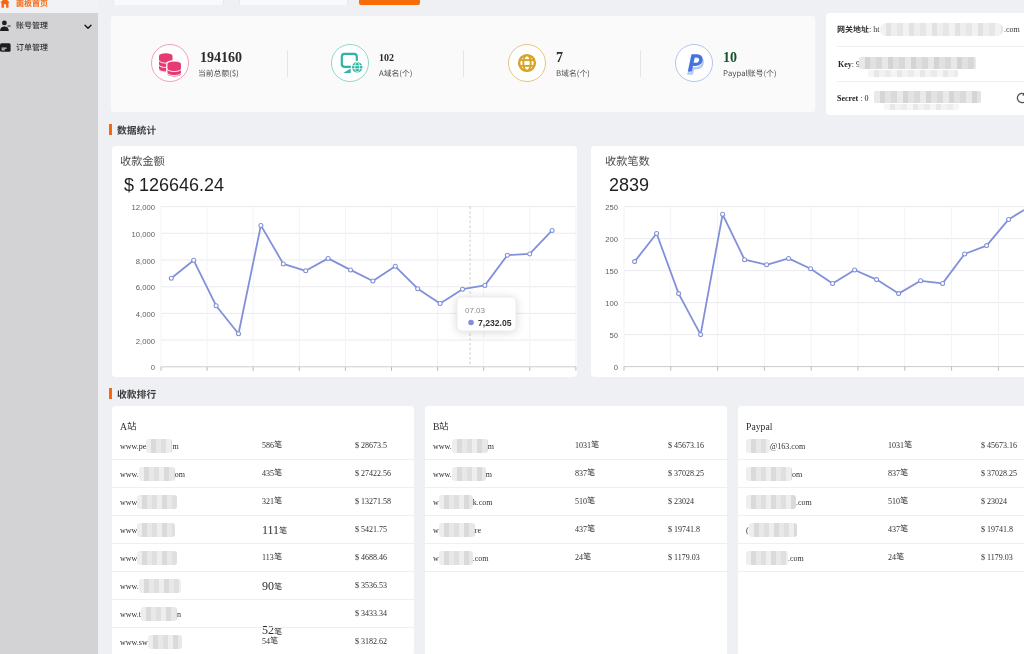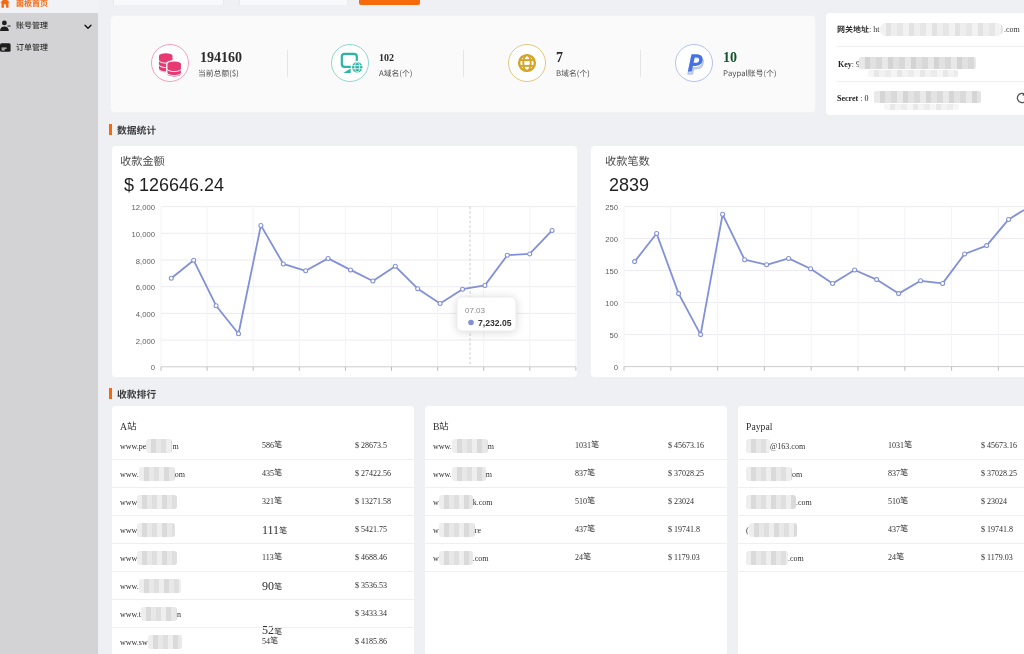--- a/index.html
+++ b/index.html
@@ -297,21 +297,21 @@
 <div class="abs serif" style="left:120px;top:606.5px;font-size:8px;color:#2e2e2e;line-height:14px;white-space:nowrap">www.t<span style="display:inline-block;vertical-align:-4px;width:36px;height:14px;border-radius:3px;background:#e3e3e3;background-image:repeating-linear-gradient(90deg, rgba(255,255,255,.4) 0 5px, rgba(0,0,0,.04) 5px 10px, rgba(255,255,255,.18) 10px 15px, rgba(0,0,0,.02) 15px 20px);"></span>n</div>
 <div class="abs serif" style="left:262px;top:623px;font-size:12px;color:#2e2e2e;line-height:14px">52<svg class="ig" style="vertical-align:-1.15px" width="8.2" height="8.5" viewBox="0 -7.38 8.2 8.53">
       <path d="M6.6 -4.7 7.0 -4.2Q6.4 -4.1 5.7 -4.0Q5.0 -3.8 4.2 -3.8Q3.5 -3.7 2.7 -3.6Q1.9 -3.5 1.2 -3.5Q1.2 -3.6 1.1 -3.8Q1.1 -3.9 1.0 -4.0Q1.8 -4.0 2.6 -4.1Q3.3 -4.2 4.1 -4.3Q4.8 -4.4 5.5 -4.5Q6.1 -4.6 6.6 -4.7ZM3.5 -3.9H4.1V-0.4Q4.1 -0.1 4.2 -0.0Q4.3 0.0 4.7 0.0Q4.8 0.0 5.0 0.0Q5.1 0.0 5.4 0.0Q5.6 0.0 5.8 0.0Q6.0 0.0 6.2 0.0Q6.4 0.0 6.5 0.0Q6.7 0.0 6.8 -0.0Q6.9 -0.1 7.0 -0.3Q7.0 -0.5 7.0 -0.9Q7.1 -0.8 7.3 -0.7Q7.5 -0.7 7.6 -0.6Q7.6 -0.2 7.5 0.1Q7.4 0.4 7.2 0.5Q6.9 0.6 6.6 0.6Q6.5 0.6 6.3 0.6Q6.1 0.6 5.9 0.6Q5.6 0.6 5.4 0.6Q5.1 0.6 4.9 0.6Q4.7 0.6 4.7 0.6Q4.2 0.6 4.0 0.5Q3.7 0.4 3.6 0.2Q3.5 0.0 3.5 -0.4ZM0.9 -2.7 6.9 -3.2 7.0 -2.7 0.9 -2.2ZM0.5 -1.3 7.7 -1.9 7.7 -1.4 0.5 -0.8ZM1.4 -6.1H3.9V-5.6H1.4ZM4.6 -6.1H7.7V-5.6H4.6ZM1.5 -6.9 2.1 -6.8Q2.0 -6.3 1.7 -5.9Q1.5 -5.5 1.3 -5.1Q1.1 -4.7 0.8 -4.4Q0.8 -4.5 0.7 -4.5Q0.6 -4.6 0.5 -4.7Q0.4 -4.7 0.3 -4.8Q0.7 -5.2 1.0 -5.7Q1.3 -6.3 1.5 -6.9ZM4.7 -6.9 5.3 -6.8Q5.1 -6.1 4.8 -5.5Q4.4 -4.9 4.0 -4.5Q4.0 -4.6 3.9 -4.6Q3.8 -4.7 3.7 -4.8Q3.6 -4.8 3.5 -4.9Q3.9 -5.2 4.2 -5.8Q4.6 -6.3 4.7 -6.9ZM1.9 -5.7 2.4 -5.9Q2.6 -5.6 2.8 -5.3Q3.0 -4.9 3.1 -4.6L2.5 -4.4Q2.5 -4.7 2.3 -5.1Q2.1 -5.4 1.9 -5.7ZM5.3 -5.7 5.8 -5.9Q6.0 -5.6 6.2 -5.4Q6.3 -5.1 6.4 -4.9L5.9 -4.7Q5.8 -4.9 5.6 -5.2Q5.5 -5.5 5.3 -5.7Z" fill="currentColor"></path>
     </svg></div>
 <div class="abs serif" style="left:355px;top:606.5px;font-size:8px;color:#2e2e2e;line-height:14px;white-space:nowrap">$ 3433.34</div>
 <div class="abs" style="left:112px;top:627.0px;width:302px;height:1px;background:#efeff1"></div>
 <div class="abs serif" style="left:120px;top:634.5px;font-size:8px;color:#2e2e2e;line-height:14px;white-space:nowrap">www.sw<span style="display:inline-block;vertical-align:-4px;width:34px;height:14px;border-radius:3px;background:#e3e3e3;background-image:repeating-linear-gradient(90deg, rgba(255,255,255,.4) 0 5px, rgba(0,0,0,.04) 5px 10px, rgba(255,255,255,.18) 10px 15px, rgba(0,0,0,.02) 15px 20px);"></span></div>
 <div class="abs serif" style="left:262px;top:634.5px;font-size:8px;color:#2e2e2e;line-height:14px">54<svg class="ig" style="vertical-align:-1.15px" width="8.2" height="8.5" viewBox="0 -7.38 8.2 8.53">
       <path d="M6.6 -4.7 7.0 -4.2Q6.4 -4.1 5.7 -4.0Q5.0 -3.8 4.2 -3.8Q3.5 -3.7 2.7 -3.6Q1.9 -3.5 1.2 -3.5Q1.2 -3.6 1.1 -3.8Q1.1 -3.9 1.0 -4.0Q1.8 -4.0 2.6 -4.1Q3.3 -4.2 4.1 -4.3Q4.8 -4.4 5.5 -4.5Q6.1 -4.6 6.6 -4.7ZM3.5 -3.9H4.1V-0.4Q4.1 -0.1 4.2 -0.0Q4.3 0.0 4.7 0.0Q4.8 0.0 5.0 0.0Q5.1 0.0 5.4 0.0Q5.6 0.0 5.8 0.0Q6.0 0.0 6.2 0.0Q6.4 0.0 6.5 0.0Q6.7 0.0 6.8 -0.0Q6.9 -0.1 7.0 -0.3Q7.0 -0.5 7.0 -0.9Q7.1 -0.8 7.3 -0.7Q7.5 -0.7 7.6 -0.6Q7.6 -0.2 7.5 0.1Q7.4 0.4 7.2 0.5Q6.9 0.6 6.6 0.6Q6.5 0.6 6.3 0.6Q6.1 0.6 5.9 0.6Q5.6 0.6 5.4 0.6Q5.1 0.6 4.9 0.6Q4.7 0.6 4.7 0.6Q4.2 0.6 4.0 0.5Q3.7 0.4 3.6 0.2Q3.5 0.0 3.5 -0.4ZM0.9 -2.7 6.9 -3.2 7.0 -2.7 0.9 -2.2ZM0.5 -1.3 7.7 -1.9 7.7 -1.4 0.5 -0.8ZM1.4 -6.1H3.9V-5.6H1.4ZM4.6 -6.1H7.7V-5.6H4.6ZM1.5 -6.9 2.1 -6.8Q2.0 -6.3 1.7 -5.9Q1.5 -5.5 1.3 -5.1Q1.1 -4.7 0.8 -4.4Q0.8 -4.5 0.7 -4.5Q0.6 -4.6 0.5 -4.7Q0.4 -4.7 0.3 -4.8Q0.7 -5.2 1.0 -5.7Q1.3 -6.3 1.5 -6.9ZM4.7 -6.9 5.3 -6.8Q5.1 -6.1 4.8 -5.5Q4.4 -4.9 4.0 -4.5Q4.0 -4.6 3.9 -4.6Q3.8 -4.7 3.7 -4.8Q3.6 -4.8 3.5 -4.9Q3.9 -5.2 4.2 -5.8Q4.6 -6.3 4.7 -6.9ZM1.9 -5.7 2.4 -5.9Q2.6 -5.6 2.8 -5.3Q3.0 -4.9 3.1 -4.6L2.5 -4.4Q2.5 -4.7 2.3 -5.1Q2.1 -5.4 1.9 -5.7ZM5.3 -5.7 5.8 -5.9Q6.0 -5.6 6.2 -5.4Q6.3 -5.1 6.4 -4.9L5.9 -4.7Q5.8 -4.9 5.6 -5.2Q5.5 -5.5 5.3 -5.7Z" fill="currentColor"></path>
     </svg></div>
-<div class="abs serif" style="left:355px;top:634.5px;font-size:8px;color:#2e2e2e;line-height:14px;white-space:nowrap">$ 4185.86</div>
+<div class="abs serif" style="left:355px;top:634.5px;font-size:8px;color:#2e2e2e;line-height:14px;white-space:nowrap">$ 3182.62</div>
 
 <div class="card" style="left:425px;top:406px;width:302px;height:250px"></div>
 <div class="abs serif" style="left:433px;top:419.5px;font-size:9.7px;color:#2e2e2e;line-height:14px">B<svg class="ig" style="vertical-align:-1.33px" width="9.5" height="9.9" viewBox="0 -8.55 9.5 9.88">
       <path d="M0.6 -6.2H4.2V-5.5H0.6ZM0.4 -0.9Q0.9 -1.0 1.5 -1.1Q2.1 -1.3 2.8 -1.4Q3.5 -1.6 4.1 -1.8L4.2 -1.1Q3.3 -0.9 2.3 -0.6Q1.4 -0.4 0.6 -0.2ZM0.9 -5.0 1.5 -5.1Q1.6 -4.6 1.7 -3.9Q1.8 -3.3 1.9 -2.7Q2.0 -2.2 2.0 -1.7L1.4 -1.6Q1.4 -2.1 1.3 -2.6Q1.2 -3.2 1.1 -3.8Q1.0 -4.5 0.9 -5.0ZM3.1 -5.2 3.8 -5.1Q3.7 -4.6 3.6 -4.1Q3.5 -3.6 3.4 -3.0Q3.3 -2.5 3.2 -2.0Q3.1 -1.6 3.0 -1.2L2.5 -1.3Q2.6 -1.7 2.7 -2.2Q2.8 -2.7 2.9 -3.2Q2.9 -3.7 3.0 -4.2Q3.1 -4.8 3.1 -5.2ZM1.7 -7.7 2.3 -7.9Q2.5 -7.6 2.7 -7.2Q2.9 -6.8 3.0 -6.5L2.3 -6.3Q2.2 -6.6 2.0 -7.0Q1.9 -7.4 1.7 -7.7ZM6.4 -6.0H9.1V-5.3H6.4ZM4.8 -0.4H8.4V0.3H4.8ZM6.0 -8.0H6.7V-3.1H6.0ZM4.4 -3.4H8.7V0.7H8.0V-2.8H5.1V0.7H4.4Z" fill="currentColor"></path>
     </svg></div>
 <div class="abs serif" style="left:433px;top:438.5px;font-size:8px;color:#2e2e2e;line-height:14px;white-space:nowrap">www.<span style="display:inline-block;vertical-align:-4px;width:36px;height:14px;border-radius:3px;background:#e3e3e3;background-image:repeating-linear-gradient(90deg, rgba(255,255,255,.4) 0 5px, rgba(0,0,0,.04) 5px 10px, rgba(255,255,255,.18) 10px 15px, rgba(0,0,0,.02) 15px 20px);"></span>m</div>
 <div class="abs serif" style="left:575px;top:438.5px;font-size:8px;color:#2e2e2e;line-height:14px">1031<svg class="ig" style="vertical-align:-1.15px" width="8.2" height="8.5" viewBox="0 -7.38 8.2 8.53">
       <path d="M6.6 -4.7 7.0 -4.2Q6.4 -4.1 5.7 -4.0Q5.0 -3.8 4.2 -3.8Q3.5 -3.7 2.7 -3.6Q1.9 -3.5 1.2 -3.5Q1.2 -3.6 1.1 -3.8Q1.1 -3.9 1.0 -4.0Q1.8 -4.0 2.6 -4.1Q3.3 -4.2 4.1 -4.3Q4.8 -4.4 5.5 -4.5Q6.1 -4.6 6.6 -4.7ZM3.5 -3.9H4.1V-0.4Q4.1 -0.1 4.2 -0.0Q4.3 0.0 4.7 0.0Q4.8 0.0 5.0 0.0Q5.1 0.0 5.4 0.0Q5.6 0.0 5.8 0.0Q6.0 0.0 6.2 0.0Q6.4 0.0 6.5 0.0Q6.7 0.0 6.8 -0.0Q6.9 -0.1 7.0 -0.3Q7.0 -0.5 7.0 -0.9Q7.1 -0.8 7.3 -0.7Q7.5 -0.7 7.6 -0.6Q7.6 -0.2 7.5 0.1Q7.4 0.4 7.2 0.5Q6.9 0.6 6.6 0.6Q6.5 0.6 6.3 0.6Q6.1 0.6 5.9 0.6Q5.6 0.6 5.4 0.6Q5.1 0.6 4.9 0.6Q4.7 0.6 4.7 0.6Q4.2 0.6 4.0 0.5Q3.7 0.4 3.6 0.2Q3.5 0.0 3.5 -0.4ZM0.9 -2.7 6.9 -3.2 7.0 -2.7 0.9 -2.2ZM0.5 -1.3 7.7 -1.9 7.7 -1.4 0.5 -0.8ZM1.4 -6.1H3.9V-5.6H1.4ZM4.6 -6.1H7.7V-5.6H4.6ZM1.5 -6.9 2.1 -6.8Q2.0 -6.3 1.7 -5.9Q1.5 -5.5 1.3 -5.1Q1.1 -4.7 0.8 -4.4Q0.8 -4.5 0.7 -4.5Q0.6 -4.6 0.5 -4.7Q0.4 -4.7 0.3 -4.8Q0.7 -5.2 1.0 -5.7Q1.3 -6.3 1.5 -6.9ZM4.7 -6.9 5.3 -6.8Q5.1 -6.1 4.8 -5.5Q4.4 -4.9 4.0 -4.5Q4.0 -4.6 3.9 -4.6Q3.8 -4.7 3.7 -4.8Q3.6 -4.8 3.5 -4.9Q3.9 -5.2 4.2 -5.8Q4.6 -6.3 4.7 -6.9ZM1.9 -5.7 2.4 -5.9Q2.6 -5.6 2.8 -5.3Q3.0 -4.9 3.1 -4.6L2.5 -4.4Q2.5 -4.7 2.3 -5.1Q2.1 -5.4 1.9 -5.7ZM5.3 -5.7 5.8 -5.9Q6.0 -5.6 6.2 -5.4Q6.3 -5.1 6.4 -4.9L5.9 -4.7Q5.8 -4.9 5.6 -5.2Q5.5 -5.5 5.3 -5.7Z" fill="currentColor"></path>
     </svg></div>
 <div class="abs serif" style="left:668px;top:438.5px;font-size:8px;color:#2e2e2e;line-height:14px;white-space:nowrap">$ 45673.16</div>

